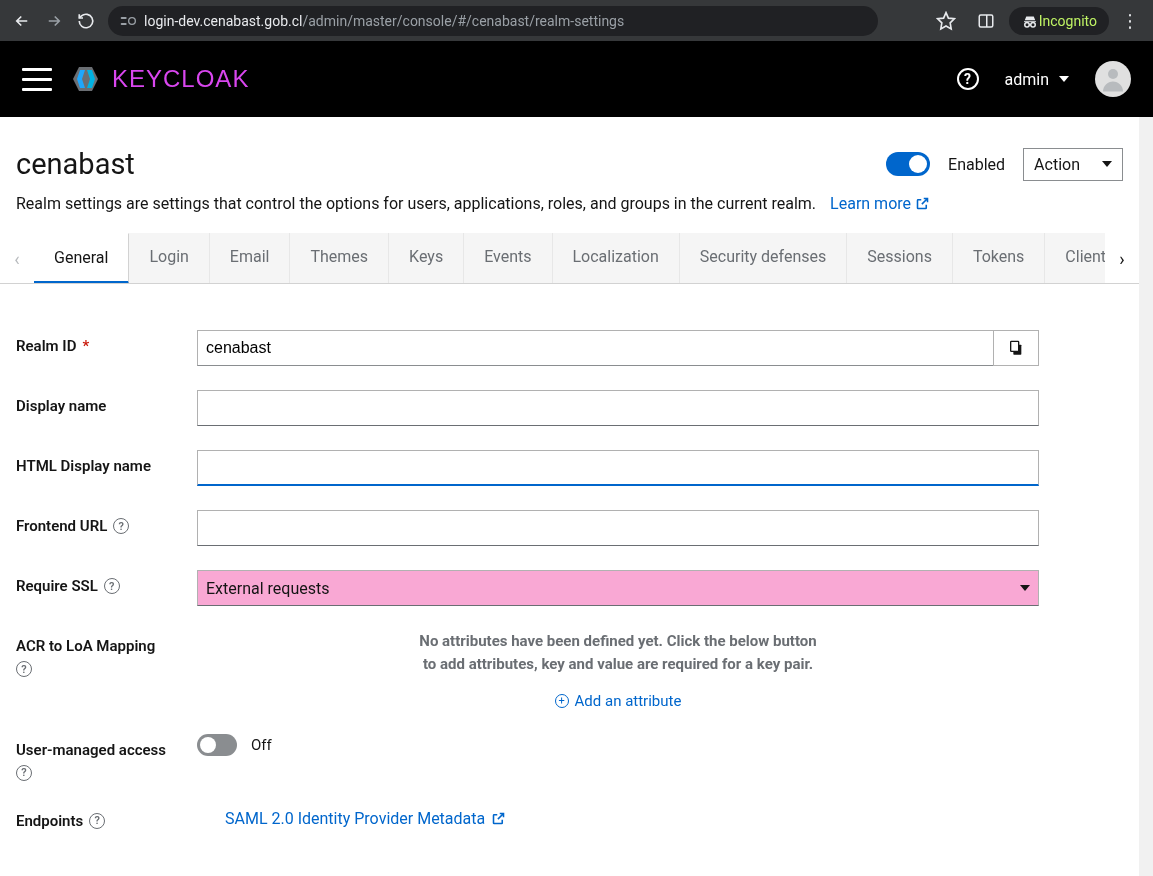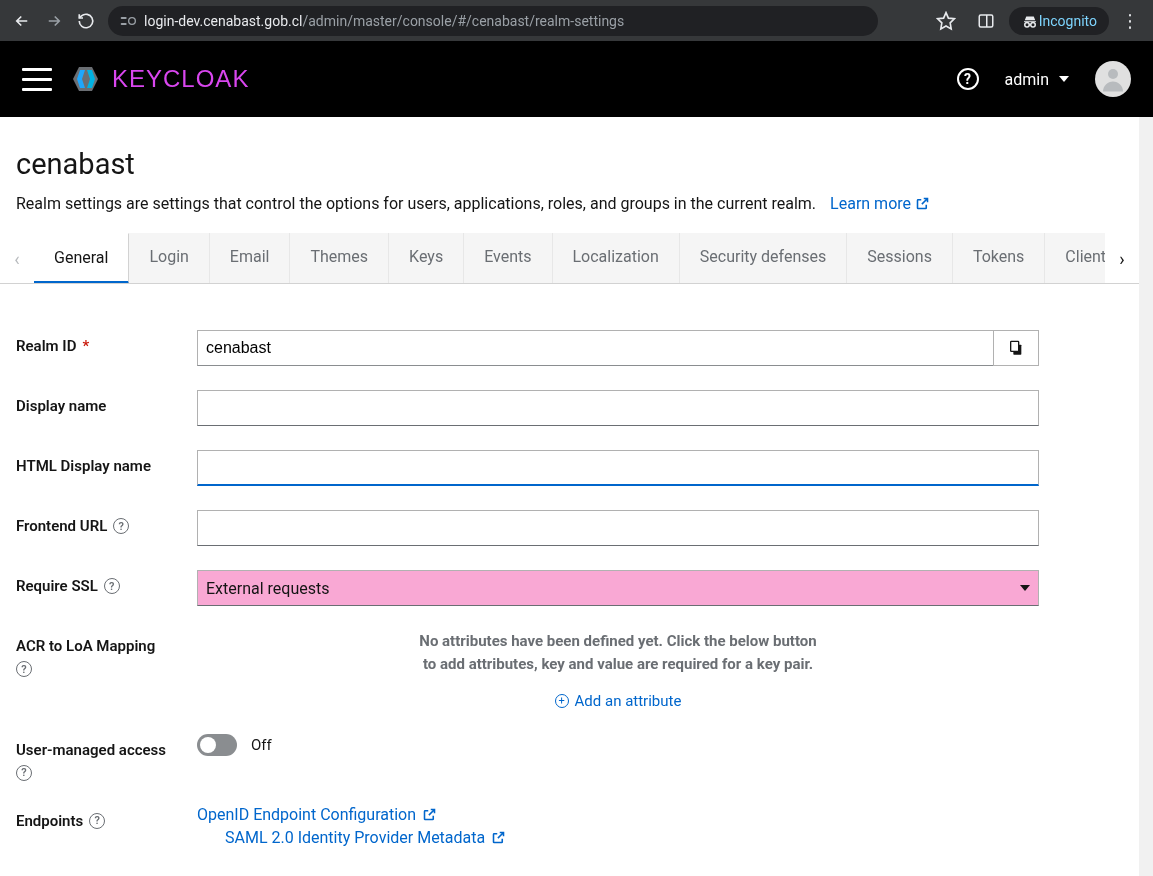--- a/index.html
+++ b/index.html
@@ -8,21 +8,21 @@
     
     .browser-chrome { background: #36383a; height: 41px; display: flex; align-items: center; padding: 0 8px; gap: 8px; }
     .nav-arrows { display: flex; gap: 4px; align-items: center; }
     .nav-btn { width: 28px; height: 28px; display:flex; align-items:center; justify-content:center; color:#9aa0a6; border:none; background:transparent; cursor:pointer; border-radius:50%; }
     .nav-btn.active { color:#e8eaed; }
     .url-bar { flex: 1; background:#202124; border-radius:20px; height:30px; display:flex; align-items:center; padding:0 12px; gap:8px; color:#9aa0a6; font-size:14px; max-width: 770px; }
     .url-bar .lock { width:16px; height:16px; display:inline-flex; align-items:center; justify-content:center; }
     .url-bar .domain { color:#e8eaed; }
     .chrome-right { display:flex; align-items:center; gap:6px; margin-left:auto; }
     .chrome-icon { width:34px; height:34px; display:flex; align-items:center; justify-content:center; color:#e8eaed; border-radius:50%; }
-    .incognito-pill { display:flex; align-items:center; background:#202124; color:#7dd3fc; border-radius:18px; padding:5px 12px; font-size:14px; }
+    .incognito-pill { display:flex; align-items:center; background:#202124; color:#bef264; border-radius:18px; padding:5px 12px; font-size:14px; }
     .kebab { color:#e8eaed; font-size:18px; padding:0 6px; }
 
     
     .app-header { background:#000; height:76px; display:flex; align-items:center; padding:0 22px; gap:18px; }
     .hamburger { width:30px; height:30px; display:flex; flex-direction:column; justify-content:space-around; cursor:pointer; }
     .hamburger span { display:block; height:3px; background:#fff; border-radius:1px; }
     .kc-logo { display:flex; align-items:center; gap:4px; }
     .kc-logo-mark { width:38px; height:28px; position:relative; }
     .kc-logo-text { color:#d946ef; font-weight:400; font-size:24px; letter-spacing:1px; font-family: "Arial Black", Arial, sans-serif; }
     .app-header-right { margin-left:auto; display:flex; align-items:center; gap:26px; }
@@ -171,20 +171,30 @@
           <path d="M4 22c0-4.4 3.6-8 8-8s8 3.6 8 8"></path>
         </svg>
     </div>
   </div>
 </div>
 
 <div class="page">
   <div class="page-inner">
     <div class="title-row">
       <h1 class="page-title">cenabast</h1>
+      <div class="title-actions">
+        <div class="switch">
+            <div class="knob"></div>
+          </div>
+        <span class="enabled-label">Enabled</span>
+        <div class="action-select">
+          <span>Action</span>
+          <span class="caret-down"></span>
+        </div>
+      </div>
     </div>
     <div class="desc-row">
       <span>Realm settings are settings that control the options for users, applications, roles, and groups in the current realm.</span>
       <a href="#" class="learn-more">
         <span>Learn more</span>
         <svg class="ext-icon" width="15" height="15" viewBox="0 0 24 24" fill="none" stroke="#0066cc" stroke-width="2.5">
             <path d="M14 4h6v6M20 4l-9 9M18 14v5a1 1 0 0 1-1 1H5a1 1 0 0 1-1-1V7a1 1 0 0 1 1-1h5"></path>
           </svg>
       </a>
     </div>
@@ -295,28 +305,20 @@
         <span class="off-label">Off</span>
       </div>
     </div>
 
     <div class="form-row">
       <div class="form-label">
           <span>Endpoints</span> 
           <span class="help-q">?</span>
         </div>
       <div class="form-control link-list">
-        <div>
-          <a href="#">
-            <span>OpenID Endpoint Configuration</span>
-            <svg class="ext-icon" width="15" height="15" viewBox="0 0 24 24" fill="none" stroke="#0066cc" stroke-width="2.5">
-                <path d="M14 4h6v6M20 4l-9 9M18 14v5a1 1 0 0 1-1 1H5a1 1 0 0 1-1-1V7a1 1 0 0 1 1-1h5"></path>
-              </svg>
-          </a>
-        </div>
         <div style="margin-top:4px;margin-left:28px;">
           <a href="#">
             <span>SAML 2.0 Identity Provider Metadata</span>
             <svg class="ext-icon" width="15" height="15" viewBox="0 0 24 24" fill="none" stroke="#0066cc" stroke-width="2.5">
                 <path d="M14 4h6v6M20 4l-9 9M18 14v5a1 1 0 0 1-1 1H5a1 1 0 0 1-1-1V7a1 1 0 0 1 1-1h5"></path>
               </svg>
           </a>
         </div>
       </div>
     </div>

